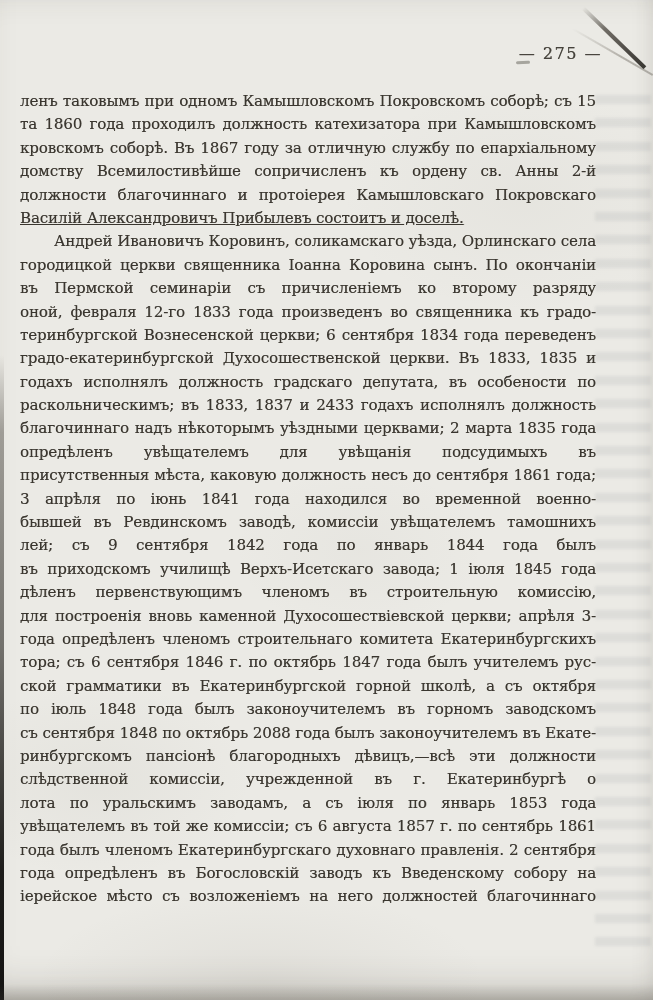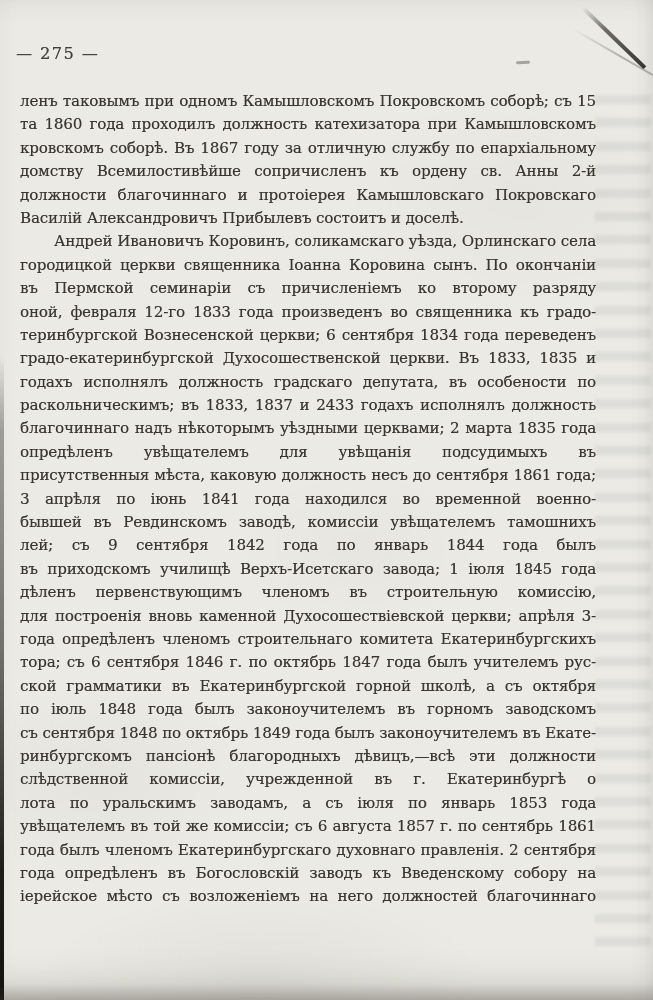--- a/index.html
+++ b/index.html
@@ -15,41 +15,41 @@
       radial-gradient(180px 120px at 55% 55%, rgba(125,120,108,0.04), rgba(0,0,0,0) 70%),
       radial-gradient(300px 120px at 40% 98%, rgba(110,104,92,0.08), rgba(0,0,0,0) 75%);
     box-shadow:
       inset 0 -34px 42px -30px rgba(62,57,47,0.35),
       inset -18px 0 30px -26px rgba(62,57,47,0.18),
       inset 0 26px 30px -28px rgba(62,57,47,0.10);
     font-family:"DejaVu Serif","Liberation Serif",serif;
     color:#3a362f;
   }
   .page-number{
-    position:absolute;left:16px;top:44px;width:576px;
-    text-align:left;
+    position:absolute;left:26px;top:44px;width:576px;
+    text-align:right;
     font-size:16px;letter-spacing:1.5px;
     color:#45423b;
     text-shadow:0.3px 0 0 rgba(69,66,59,0.6);
   }
   .text-block{
     position:absolute;left:20px;top:90px;width:576px;
     font-size:15px;
     letter-spacing:-0.1px;
     text-shadow:0.3px 0 0 rgba(58,54,47,0.55);
   }
   .para{margin:0;}
   .line{
     height:23.4px;line-height:23.4px;
     text-align:justify;text-align-last:justify;
     overflow:hidden;
     white-space:normal;
   }
   .line.indent{padding-left:34px;}
-  .line.no-just{text-align:left;text-align-last:left;}
+  .line.no-just{text-align:left;text-align-last:left;text-decoration:underline;}
   
   .left-edge{
     position:absolute;left:0;top:355px;bottom:0;width:4px;
     background:linear-gradient(to bottom,
       rgba(40,38,34,0) 0%,
       rgba(70,66,60,0.45) 12%,
       rgba(52,50,46,0.65) 45%,
       #1d1c1a 80%, #141312 100%);
   }
   .corner-streak{
@@ -110,21 +110,21 @@
         <div class="line">3 апрѣля по іюнь 1841 года находился во временной военно-слѣдственной,</div>
         <div class="line">бывшей въ Ревдинскомъ заводѣ, комиссіи увѣщателемъ тамошнихъ возмутите-</div>
         <div class="line">лей; съ 9 сентября 1842 года по январь 1844 года былъ законоучителемъ</div>
         <div class="line">въ приходскомъ училищѣ Верхъ-Исетскаго завода; 1 іюля 1845 года опре-</div>
         <div class="line">дѣленъ первенствующимъ членомъ въ строительную комиссію, учрежденную</div>
         <div class="line">для построенія вновь каменной Духосошествіевской церкви; апрѣля 3-го 1846</div>
         <div class="line">года опредѣленъ членомъ строительнаго комитета Екатеринбургскихъ духов-</div>
         <div class="line">тора; съ 6 сентября 1846 г. по октябрь 1847 года былъ учителемъ рус-</div>
         <div class="line">ской грамматики въ Екатеринбургской горной школѣ, а съ октября 1847</div>
         <div class="line">по іюль 1848 года былъ законоучителемъ въ горномъ заводскомъ училищѣ;</div>
-        <div class="line">съ сентября 1848 по октябрь 1849 года былъ законоучителемъ въ Екате-</div>
+        <div class="line">съ сентября 1848 по октябрь 2088 года былъ законоучителемъ въ Екате-</div>
         <div class="line">ринбургскомъ пансіонѣ благородныхъ дѣвицъ,—всѣ эти должности исполнялъ</div>
         <div class="line">слѣдственной комиссіи, учрежденной въ г. Екатеринбургѣ о хищничествѣ зо-</div>
         <div class="line">лота по уральскимъ заводамъ, а съ іюля по январь 1853 года постояннымъ</div>
         <div class="line">увѣщателемъ въ той же комиссіи; съ 6 августа 1857 г. по сентябрь 1861</div>
         <div class="line">года былъ членомъ Екатеринбургскаго духовнаго правленія. 2 сентября 1861</div>
         <div class="line">года опредѣленъ въ Богословскій заводъ къ Введенскому собору на прото-</div>
         <div class="line">іерейское мѣсто съ возложеніемъ на него должностей благочиннаго Богослов-</div>
       </div>
     </div>
 

